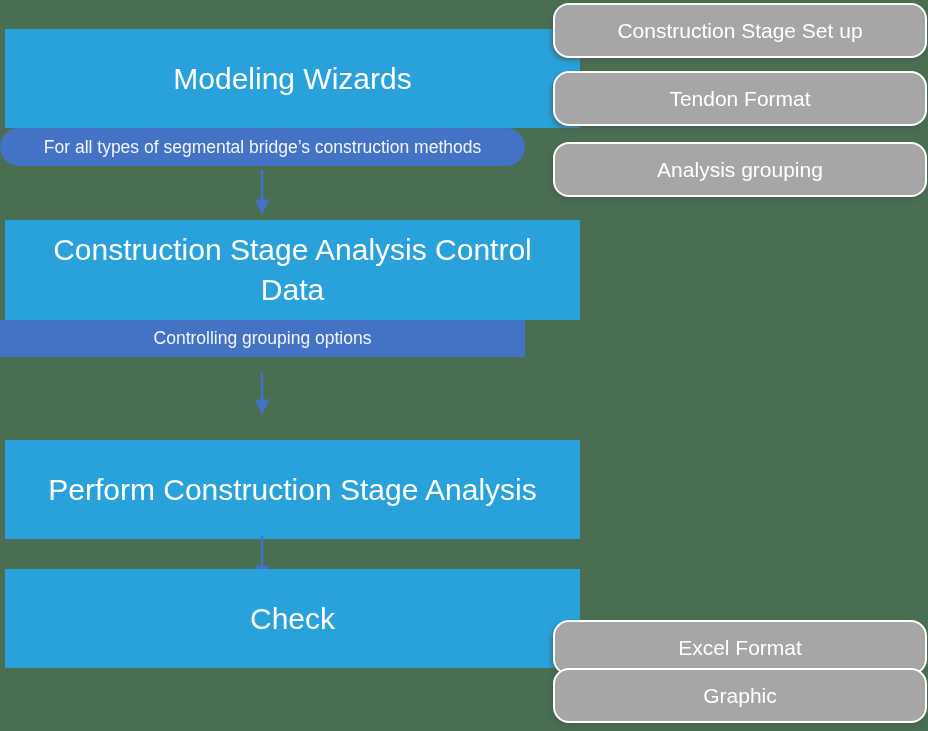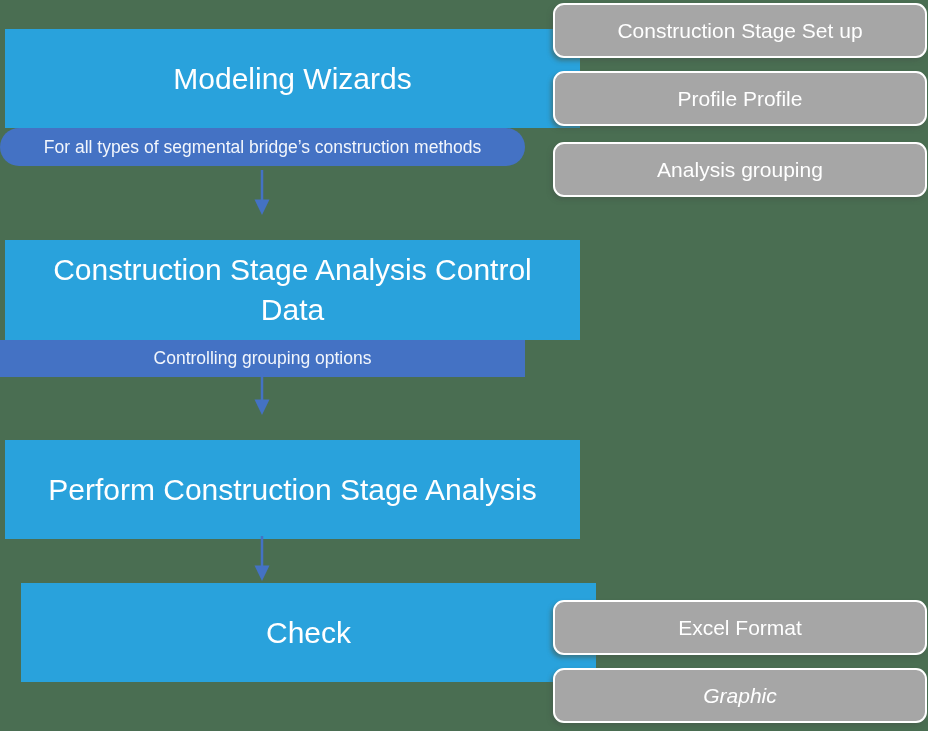--- a/index.html
+++ b/index.html
@@ -30,48 +30,48 @@
   }
   .step-sub {
     width: 525px;
     background: #4472C4;
     color: #f2f6fc;
     display: flex; align-items: center; justify-content: center;
     text-align: center;
     font-size: 17.5px;
   }
   .step1 { top: 29px; }  .step1 .step-main { height: 99px; }  .step1 .step-sub { height: 38px; border-radius: 19px; }
-  .step2 { top: 220px; margin-top: 20px; } .step2 .step-main { height: 100px; } .step2 .step-sub { height: 37px; }
+  .step2 { top: 220px; } .step2 .step-main { height: 100px; } .step2 .step-sub { height: 37px; }
   .step3 { top: 440px; } .step3 .step-main { height: 99px; }
-  .step4 { top: 583px; padding-left: 16px; } .step4 .step-main { height: 99px; }  .step4 .step-sub { height: 37px; }
+  .step4 { top: 569px; } .step4 .step-main { height: 99px; }  .step4 .step-sub { height: 37px; }
 
   .flow-arrow { position: absolute; left: 252px; width: 20px; }
   .arrow1 { top: 168px; }
   .arrow2 { top: 370px; }
   .arrow3 { top: 534px; }
 
   
   .side-btn {
     position: absolute;
     left: 553px;
     width: 374px; height: 55px;
     background: #A6A6A6;
     border: 2.5px solid #ffffff;
-    border-radius: 11px;
+    border-radius: 16px;
     color: #ffffff;
     display: flex; align-items: center; justify-content: center;
     text-align: center;
     font-size: 21px;
     box-shadow: -2px 3px 4px rgba(70, 90, 75, 0.55);
   }
   .sbtn1 { top: 3px; }
   .sbtn2 { top: 71px; }
   .sbtn3 { top: 142px; }
-  .sbtn4 { top: 600px; }
-  .sbtn5 { top: 668px; font-style: italic; }
+  .sbtn4 { top: 620px; }
+  .sbtn5 { top: 668px; }
 </style>
 </head>
 <body>
 
 <div class="canvas">
 
   <div class="flow-step step1">
     <div class="step-main">Modeling Wizards</div>
     <div class="step-sub">For all types of segmental bridge’s construction methods</div>
   </div>
@@ -107,21 +107,21 @@
   </div>
 
   <div class="flow-step step4">
     <div class="step-main">Check</div>
   </div>
 
   <div class="side-btn sbtn1">
     <span>Construction Stage Set up</span>
   </div>
   <div class="side-btn sbtn2">
-    <span>Profile Profile</span>
+    <span>Tendon Format</span>
   </div>
   <div class="side-btn sbtn3">
     <span>Analysis grouping</span>
   </div>
   <div class="side-btn sbtn4">
     <span>Excel Format</span>
   </div>
   <div class="side-btn sbtn5">
     <span>Graphic</span>
   </div>

